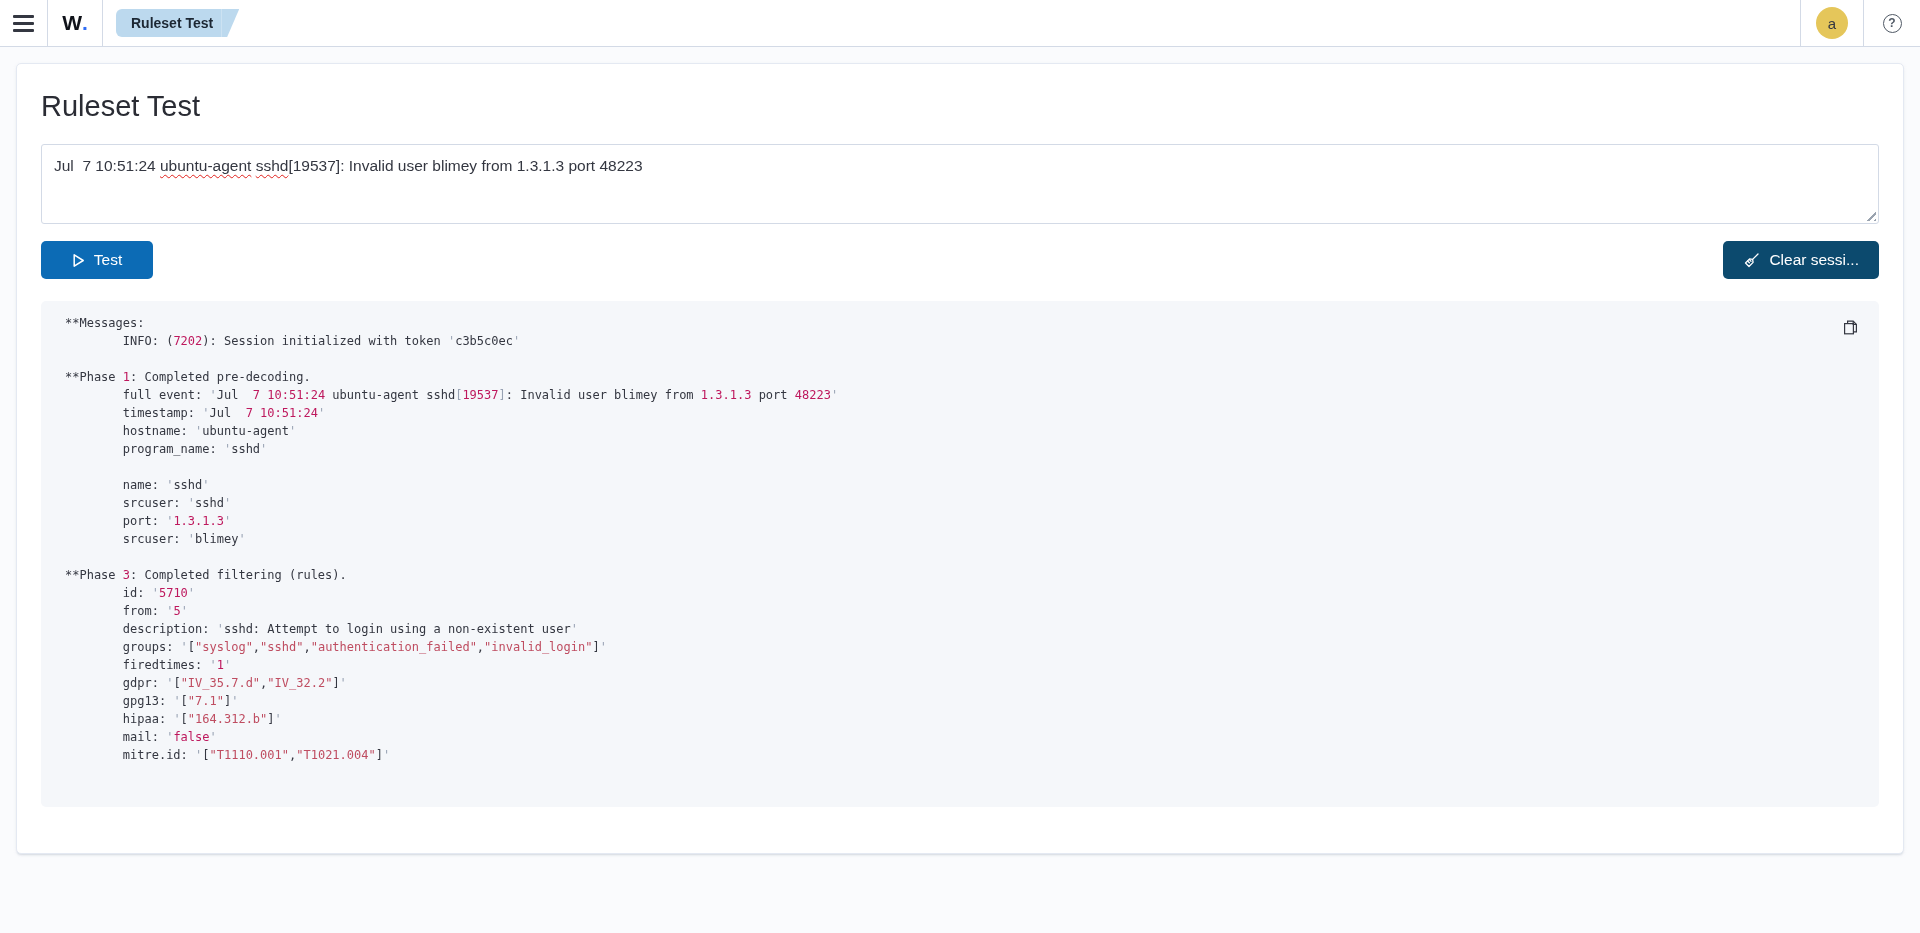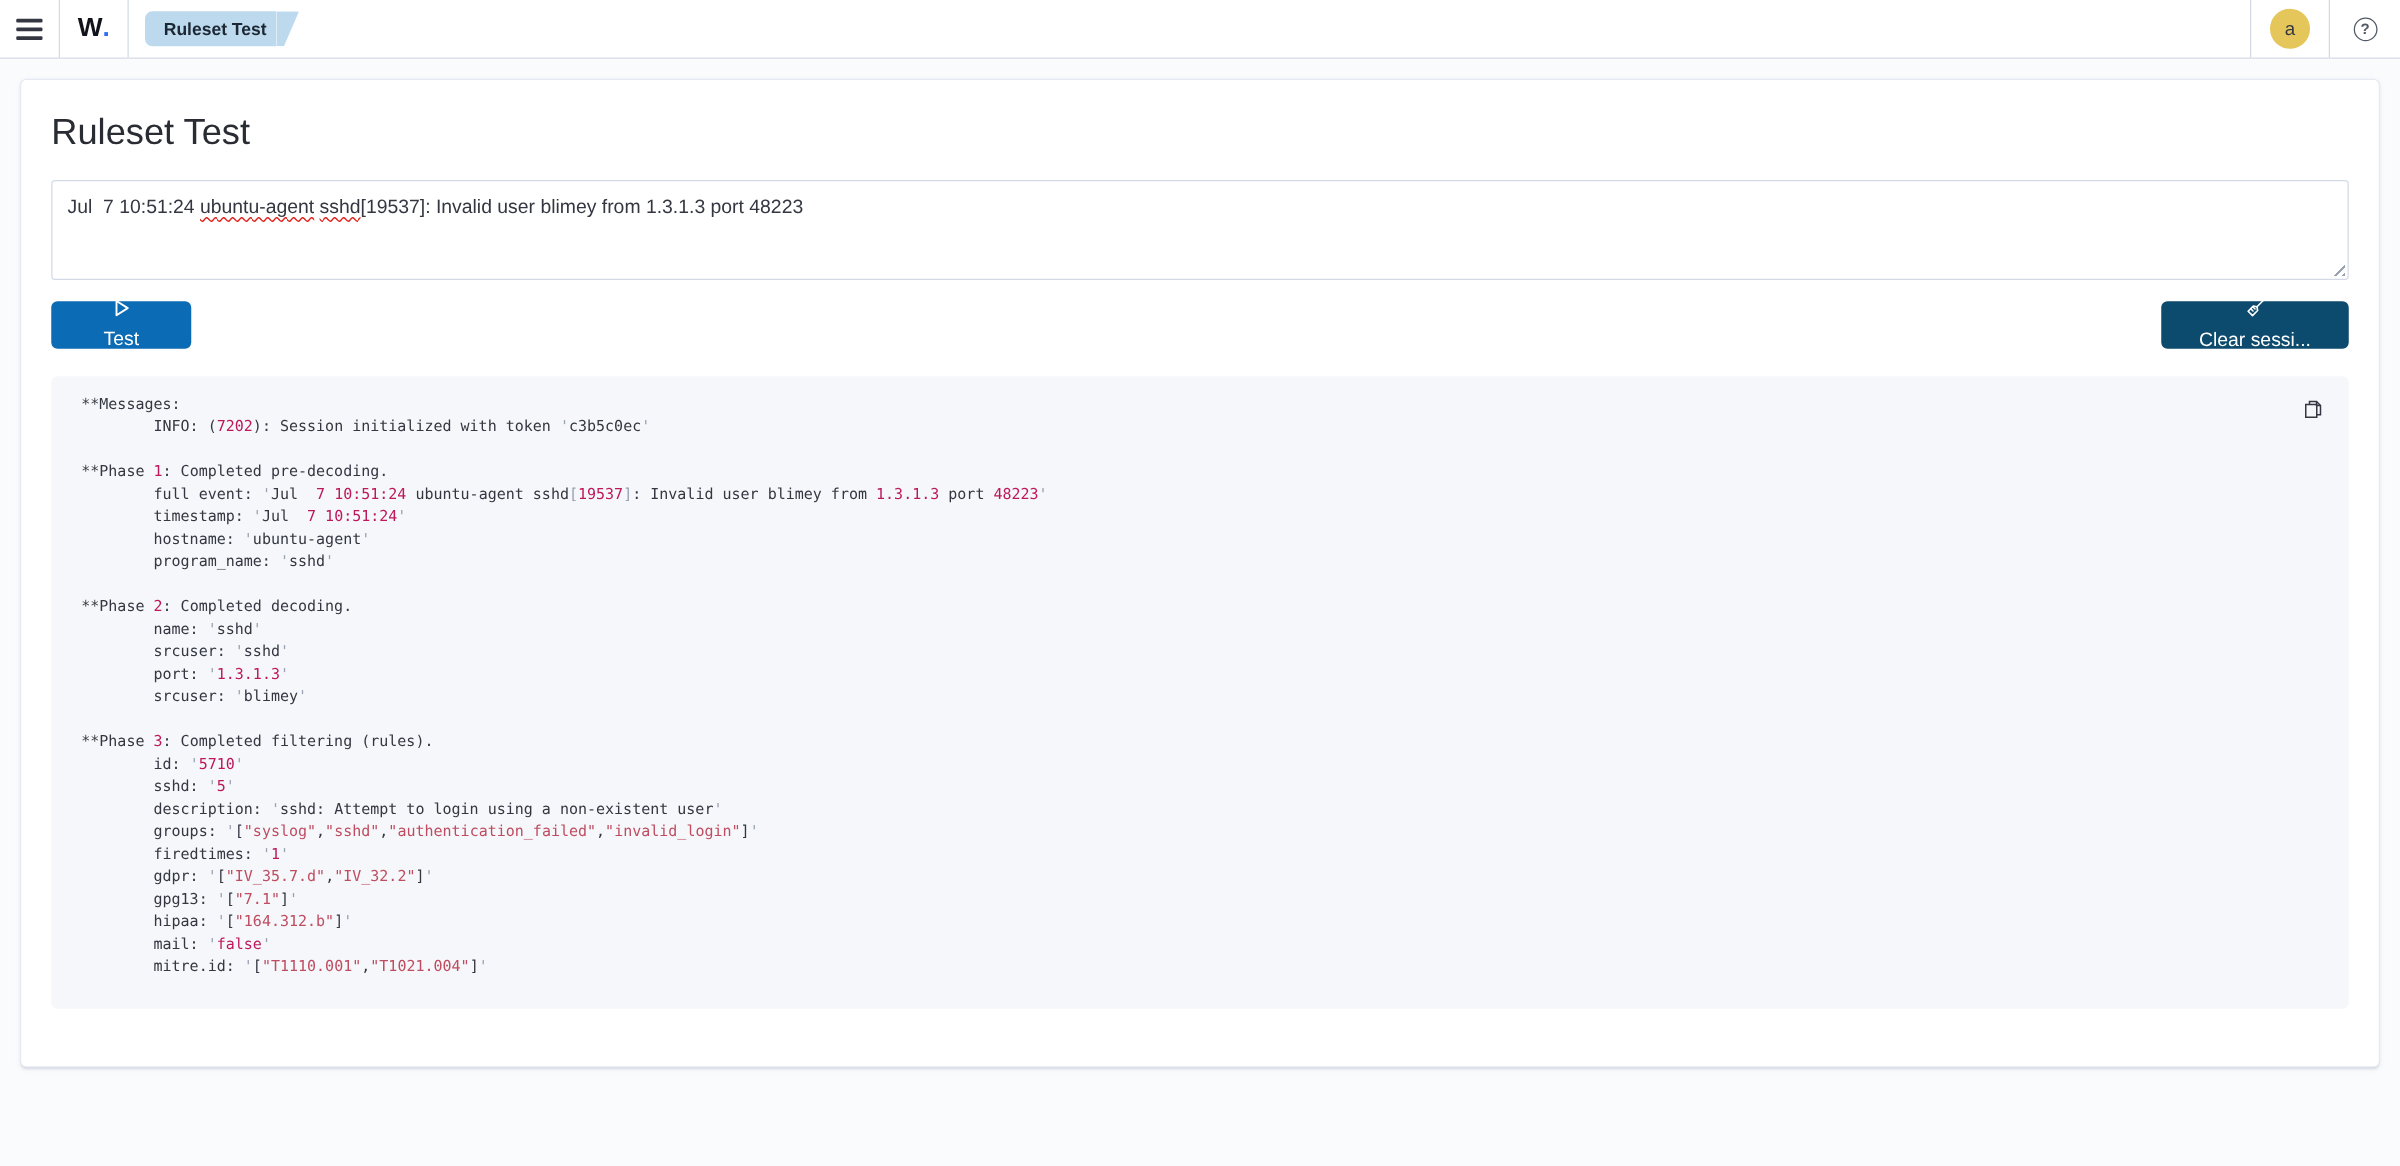--- a/index.html
+++ b/index.html
@@ -84,21 +84,21 @@
     background: repeating-linear-gradient(135deg, transparent 0 3px, #9aa3af 3px 4.5px);
     cursor: nwse-resize;
   }
 
   
   .btn-row { margin-top: 17px; display: flex; justify-content: space-between; align-items: center; }
   .btn {
     height: 38px; border: none; border-radius: 5px; color: #fff;
     font-family: "Liberation Sans", sans-serif; font-size: 15.5px; font-weight: 500;
     display: inline-flex; align-items: center; justify-content: center; gap: 9px;
-    padding: 0 20px; cursor: pointer; flex-direction: column;
+    padding: 0 20px; cursor: pointer;
   }
   .btn-test  { background: #0c6bb5; min-width: 112px; }
   .btn-clear { background: #0c4a6e; min-width: 150px; }
   .btn svg { flex: 0 0 auto; }
 
   
   .output-panel {
     position: relative; margin-top: 22px; width: 100%; height: 506px;
     background: #f5f7fa; border-radius: 5px; padding: 13px 24px; overflow: hidden;
     font-family: "DejaVu Sans Mono", monospace; font-size: 12px; line-height: 18px;
@@ -192,29 +192,28 @@
     <div>
         <div class="cline"><span class="tk-p">**Messages:</span></div>
         <div class="cline"><span class="tk-p">        INFO: (</span><span class="tk-n">7202</span><span class="tk-p">): Session initialized with token </span><span class="tk-q">'</span><span class="tk-p">c3b5c0ec</span><span class="tk-q">'</span></div>
         <div class="cline"></div>
         <div class="cline"><span class="tk-p">**Phase </span><span class="tk-n">1</span><span class="tk-p">: Completed pre-decoding.</span></div>
         <div class="cline"><span class="tk-p">        full event: </span><span class="tk-q">'</span><span class="tk-p">Jul  </span><span class="tk-n">7 10:51:24</span><span class="tk-p"> ubuntu-agent sshd</span><span class="tk-q">[</span><span class="tk-n">19537</span><span class="tk-q">]</span><span class="tk-p">: Invalid user blimey from </span><span class="tk-n">1.3.1.3</span><span class="tk-p"> port </span><span class="tk-n">48223</span><span class="tk-q">'</span></div>
         <div class="cline"><span class="tk-p">        timestamp: </span><span class="tk-q">'</span><span class="tk-p">Jul  </span><span class="tk-n">7 10:51:24</span><span class="tk-q">'</span></div>
         <div class="cline"><span class="tk-p">        hostname: </span><span class="tk-q">'</span><span class="tk-p">ubuntu-agent</span><span class="tk-q">'</span></div>
         <div class="cline"><span class="tk-p">        program_name: </span><span class="tk-q">'</span><span class="tk-p">sshd</span><span class="tk-q">'</span></div>
         <div class="cline"></div>
-        <div class="cline"><span class="tk-p">**Phase </span><span class="tk-n">2</span><span class="tk-p">: Completed decoding.</span></div>
         <div class="cline"><span class="tk-p">        name: </span><span class="tk-q">'</span><span class="tk-p">sshd</span><span class="tk-q">'</span></div>
         <div class="cline"><span class="tk-p">        srcuser: </span><span class="tk-q">'</span><span class="tk-p">sshd</span><span class="tk-q">'</span></div>
         <div class="cline"><span class="tk-p">        port: </span><span class="tk-q">'</span><span class="tk-n">1.3.1.3</span><span class="tk-q">'</span></div>
         <div class="cline"><span class="tk-p">        srcuser: </span><span class="tk-q">'</span><span class="tk-p">blimey</span><span class="tk-q">'</span></div>
         <div class="cline"></div>
         <div class="cline"><span class="tk-p">**Phase </span><span class="tk-n">3</span><span class="tk-p">: Completed filtering (rules).</span></div>
         <div class="cline"><span class="tk-p">        id: </span><span class="tk-q">'</span><span class="tk-n">5710</span><span class="tk-q">'</span></div>
-        <div class="cline"><span class="tk-p">        sshd: </span><span class="tk-q">'</span><span class="tk-n">5</span><span class="tk-q">'</span></div>
+        <div class="cline"><span class="tk-p">        from: </span><span class="tk-q">'</span><span class="tk-n">5</span><span class="tk-q">'</span></div>
         <div class="cline"><span class="tk-p">        description: </span><span class="tk-q">'</span><span class="tk-p">sshd: Attempt to login using a non-existent user</span><span class="tk-q">'</span></div>
         <div class="cline"><span class="tk-p">        groups: </span><span class="tk-q">'</span><span class="tk-p">[</span><span class="tk-s">"syslog"</span><span class="tk-p">,</span><span class="tk-s">"sshd"</span><span class="tk-p">,</span><span class="tk-s">"authentication_failed"</span><span class="tk-p">,</span><span class="tk-s">"invalid_login"</span><span class="tk-p">]</span><span class="tk-q">'</span></div>
         <div class="cline"><span class="tk-p">        firedtimes: </span><span class="tk-q">'</span><span class="tk-n">1</span><span class="tk-q">'</span></div>
         <div class="cline"><span class="tk-p">        gdpr: </span><span class="tk-q">'</span><span class="tk-p">[</span><span class="tk-s">"IV_35.7.d"</span><span class="tk-p">,</span><span class="tk-s">"IV_32.2"</span><span class="tk-p">]</span><span class="tk-q">'</span></div>
         <div class="cline"><span class="tk-p">        gpg13: </span><span class="tk-q">'</span><span class="tk-p">[</span><span class="tk-s">"7.1"</span><span class="tk-p">]</span><span class="tk-q">'</span></div>
         <div class="cline"><span class="tk-p">        hipaa: </span><span class="tk-q">'</span><span class="tk-p">[</span><span class="tk-s">"164.312.b"</span><span class="tk-p">]</span><span class="tk-q">'</span></div>
         <div class="cline"><span class="tk-p">        mail: </span><span class="tk-q">'</span><span class="tk-n">false</span><span class="tk-q">'</span></div>
         <div class="cline"><span class="tk-p">        mitre.id: </span><span class="tk-q">'</span><span class="tk-p">[</span><span class="tk-s">"T1110.001"</span><span class="tk-p">,</span><span class="tk-s">"T1021.004"</span><span class="tk-p">]</span><span class="tk-q">'</span></div>
       </div>
   </section>

